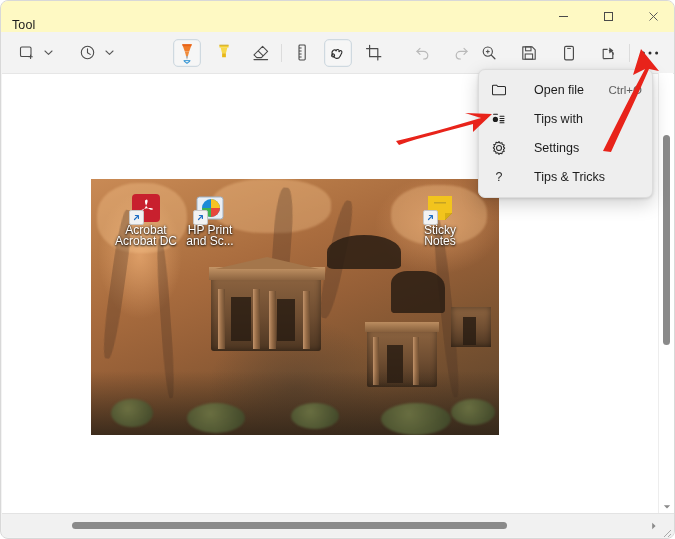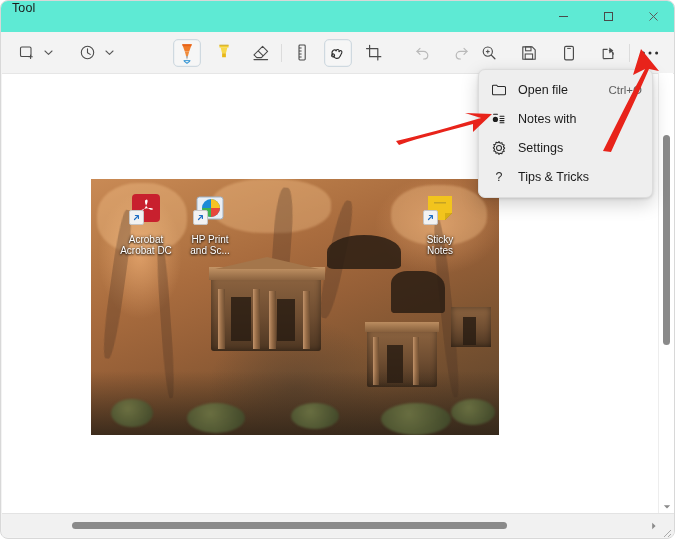--- a/index.html
+++ b/index.html
@@ -26,23 +26,23 @@
     border-radius: 8px;
     overflow: hidden;
   }
 
   
   .titlebar {
     position: absolute;
     left: 0; top: 0;
     width: 675px;
     height: 31px;
-    background: #5eead4;
-    display: flex;
-    align-items: flex-start;
+    background: #fef9c3;
+    display: flex;
+    align-items: flex-end;
   }
   .title-text {
     font-size: 12.5px;
     color: #1b1b1b;
     margin-left: 11px;
     letter-spacing: 0.1px;
     user-select: none;
   }
   .win-controls {
     position: absolute;
@@ -172,22 +172,22 @@
     text-align: center;
     user-select: none;
   }
   .desk-icon .glyph {
     width: 30px;
     height: 30px;
     margin: 0 auto;
     position: relative;
   }
   .desk-icon .label {
-    margin-top: 12px;
-    font-size: 10px;
+    margin-top: 2px;
+    font-size: 12px;
     line-height: 10.5px;
     color: #ffffff;
     text-shadow: 0 1px 2px rgba(0,0,0,0.85), 0 0 3px rgba(0,0,0,0.7);
     font-family: "Liberation Sans", sans-serif;
   }
   .shortcut-arrow {
     position: absolute;
     left: -2px; bottom: -2px;
     width: 13px; height: 13px;
     background: #f2f2f2;
@@ -223,21 +223,21 @@
   .menu-item .mi-icon {
     width: 22px;
     display: flex;
     align-items: center;
     justify-content: center;
     flex: 0 0 22px;
   }
   .menu-item .mi-label {
     font-size: 12.5px;
     color: #1b1b1b;
-    margin-left: 8px;
+    margin-left: 24px;
     white-space: nowrap;
   }
   .menu-item .mi-accel {
     margin-left: auto;
     font-size: 11.5px;
     color: #5d5d5d;
     white-space: nowrap;
   }
 
   
@@ -642,21 +642,21 @@
     </div>
 
     <div class="menu-item">
       <span class="mi-icon">
         <svg width="16" height="16" viewBox="0 0 16 16">
           <circle cx="4.4" cy="8.4" r="2.6" fill="#1d1d1d"></circle>
           <path d="M2.6 3.2h3.8" stroke="#1d1d1d" stroke-width="1.1" stroke-linecap="round"></path>
           <path d="M9 5.2h4M9 7.4h4M9 9.6h4M9 11.8h4" stroke="#1d1d1d" stroke-width="1.05" stroke-linecap="round"></path>
         </svg>
       </span>
-      <span class="mi-label">Notes with</span>
+      <span class="mi-label">Tips with</span>
       <span class="mi-accel"></span>
     </div>
 
 
 
     <div class="menu-item">
       <span class="mi-icon">
         <svg width="16" height="16" viewBox="0 0 16 16">
           <circle cx="8" cy="8" r="2.5" fill="none" stroke="#2b2b2b" stroke-width="1.05"></circle>
           <path d="M8 1.6l1.1 1.6 1.9-0.5 0.3 1.9 1.9 0.4-0.8 1.8 1.3 1.4-1.3 1.4 0.8 1.8-1.9 0.4-0.3 1.9-1.9-0.5L8 14.4l-1.1-1.6-1.9 0.5-0.3-1.9-1.9-0.4 0.8-1.8L2.3 7.8l1.3-1.4-0.8-1.8 1.9-0.4 0.3-1.9 1.9 0.5z" fill="none" stroke="#2b2b2b" stroke-width="1.05" stroke-linejoin="round"></path>

